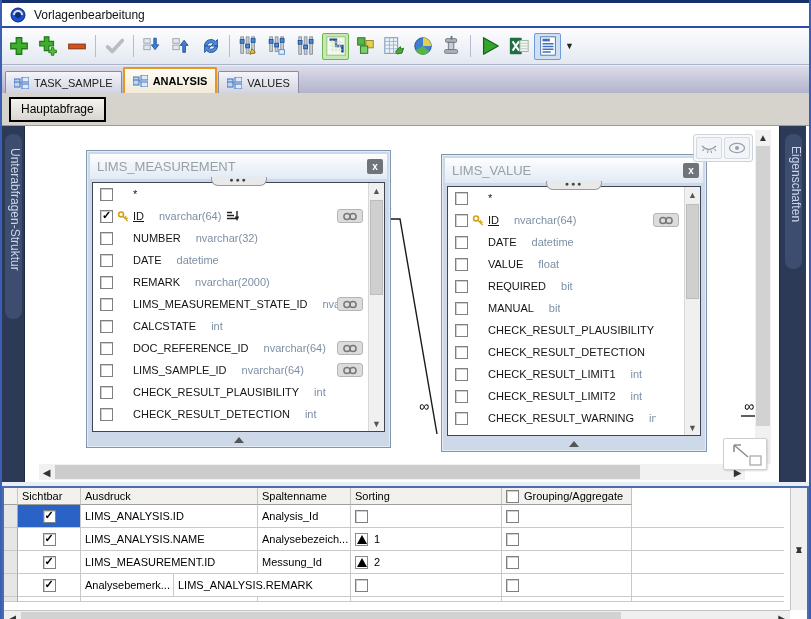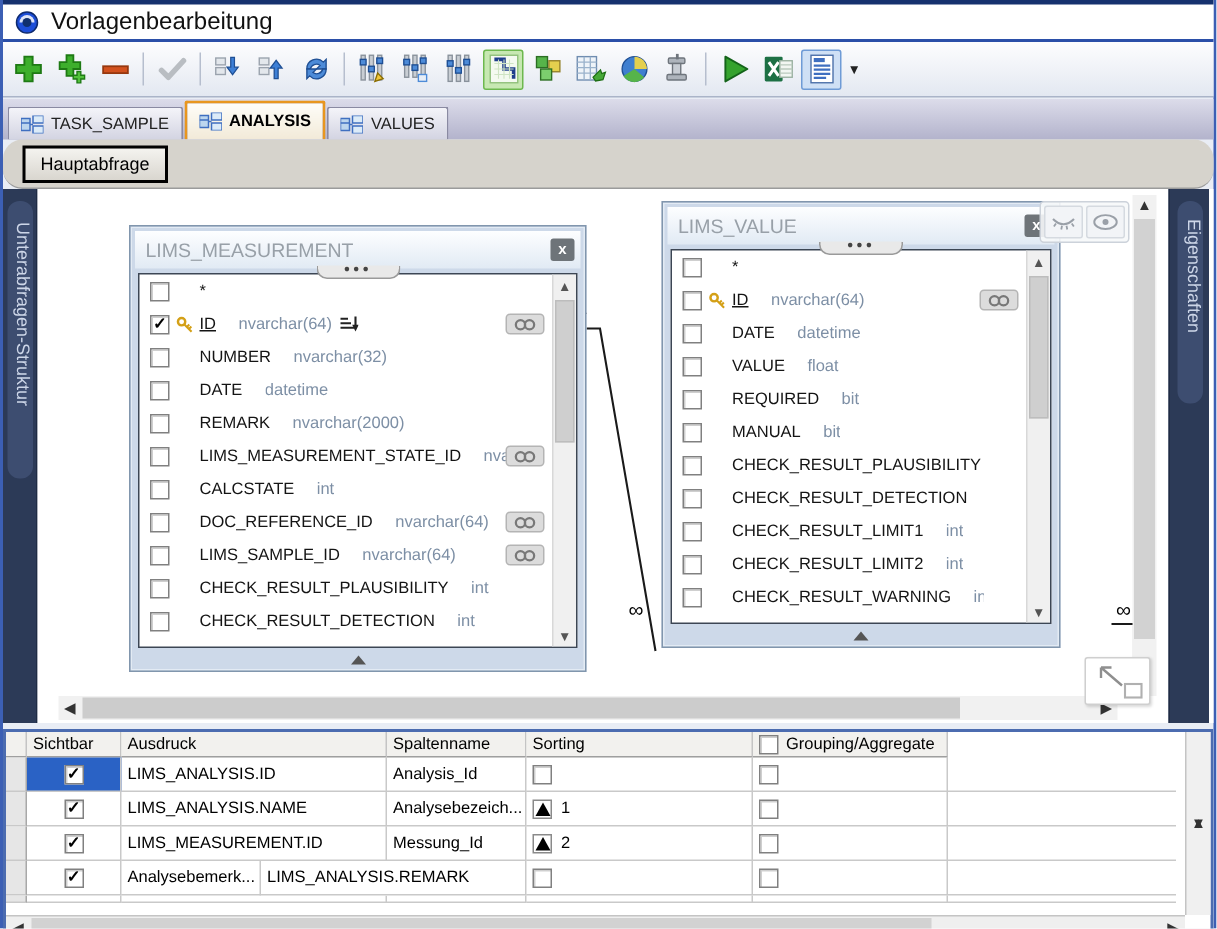--- a/index.html
+++ b/index.html
@@ -6,21 +6,21 @@
   html,body { width:811px; height:619px; }
   body { font-family:"Liberation Sans", sans-serif; background:#e9edf5; overflow:hidden; }
   .window { position:relative; width:811px; height:619px; background:#e9edf5;
             border-left:2px solid #3c5fb4; border-right:2px solid #3c5fb4; }
 
   
   .titlebar { position:absolute; left:0; top:0; width:807px; height:28px; background:#fff;
               border-top:3px solid #16316e; border-bottom:2px solid #2b4fa8;
               display:flex; align-items:center; padding-left:8px; }
   .appicon { width:16px; height:16px; margin-right:8px; }
-  .title { font-size:16px; color:#111; }
+  .title { font-size:12px; color:#111; }
 
   
   .toolbar { position:absolute; left:0; top:28px; width:807px; height:37px;
              background:linear-gradient(#fdfdfe,#e3e8f1); border-bottom:1px solid #aab4c8;
              display:flex; align-items:center; padding-left:2px; }
   .tbtn { width:27px; height:27px; display:flex; align-items:center; justify-content:center;
           border:1px solid transparent; border-radius:2px; margin:0 1px; }
   .tbtn svg { width:22px; height:22px; }
   .tbtn.sel-green { background:#c7e8b2; border-color:#6db84e; }
   .tbtn.sel-blue  { background:#cfe0f5; border-color:#6f9bd6; }
@@ -32,21 +32,21 @@
               background:linear-gradient(#dcdcEA,#b3b3cc); display:flex; align-items:flex-end; padding-left:3px; }
   .tab { height:22px; display:flex; align-items:center; padding:0 8px; margin-right:1px;
          background:linear-gradient(#f4f4f9,#d3d4e2); border:1px solid #8a8aa2; border-bottom:none;
          border-radius:2px 2px 0 0; font-size:11px; color:#222; }
   .tab.active { height:26px; background:linear-gradient(#fefdf8,#f2ead8); border:2px solid #e8961e;
                 border-bottom:none; font-weight:bold; color:#000; }
   .tabicon { width:15px; height:12px; margin-right:5px; }
 
   
   .querybar { position:absolute; left:0; top:93px; width:807px; height:33px; background:#d6d3cc;
-              border-bottom:1px solid #9b9b9b; display:flex; align-items:center; padding-left:13px;border-radius:13px; }
+              border-bottom:1px solid #9b9b9b; display:flex; align-items:center; padding-left:7px; }
   .mainquery-btn { height:25px; padding:0 10px; font-size:12px; color:#000;
                    background:linear-gradient(#f4f3ef,#d9d6cf); border:2px solid #000; }
 
   
   .main { position:absolute; left:0; top:126px; width:807px; height:356px; background:#fff; }
   .sidepanel { position:absolute; top:0; height:356px; background:#2c3a57; }
   .sidepanel.left { left:0; width:23px; border-right:1px solid #1f2b44; }
   .sidepanel.right { right:3px; width:27px; border-left:1px solid #1f2b44; }
   .sidetab { position:absolute; left:3px; top:8px; width:17px; border-radius:8px; background:#3d4d70; }
   .sidetext { writing-mode:vertical-rl; font-size:12px; color:#cdd6e8; padding:10px 2px; white-space:nowrap; }
@@ -461,21 +461,21 @@
             <span class="arr" style="top:0;">▲</span>
             <div class="thumb" style="top:17px; height:95px;"></div>
             <span class="arr" style="bottom:0;">▼</span>
           </div>
         </div>
         <div class="collapse">
             <span class="tri"></span>
           </div>
       </div>
 
-      <div class="tpanel" style="left:416px; top:8px; width:266px;">
+      <div class="tpanel" style="left:416px; top:28px; width:266px;">
         <div class="thead">
           <span class="ttitle">LIMS_VALUE</span>
           <span class="closebtn">x</span>
         </div>
         <div class="notch">
             <span>●●●</span>
           </div>
         <div class="tlist">
           <div class="trow">
             <span class="cb"></span>

